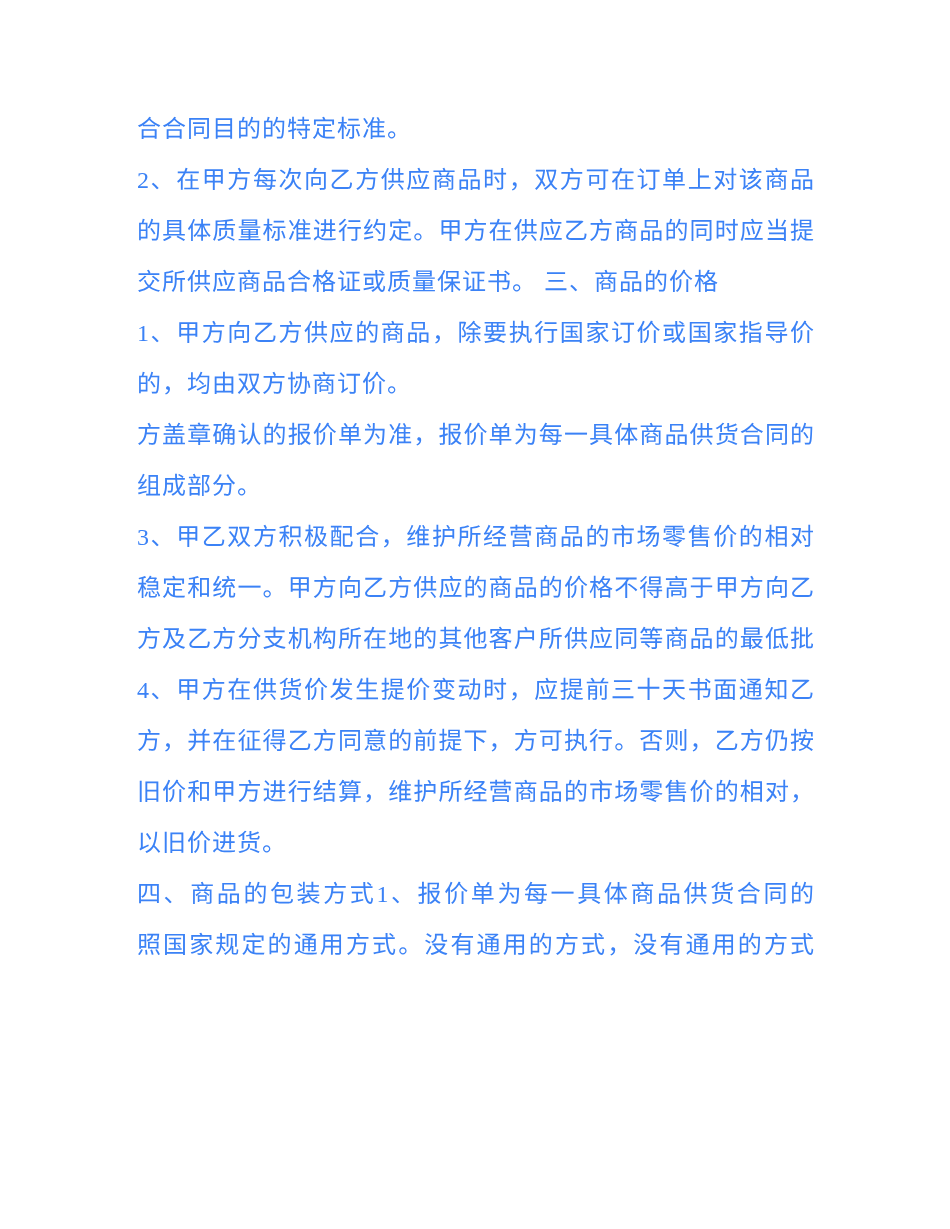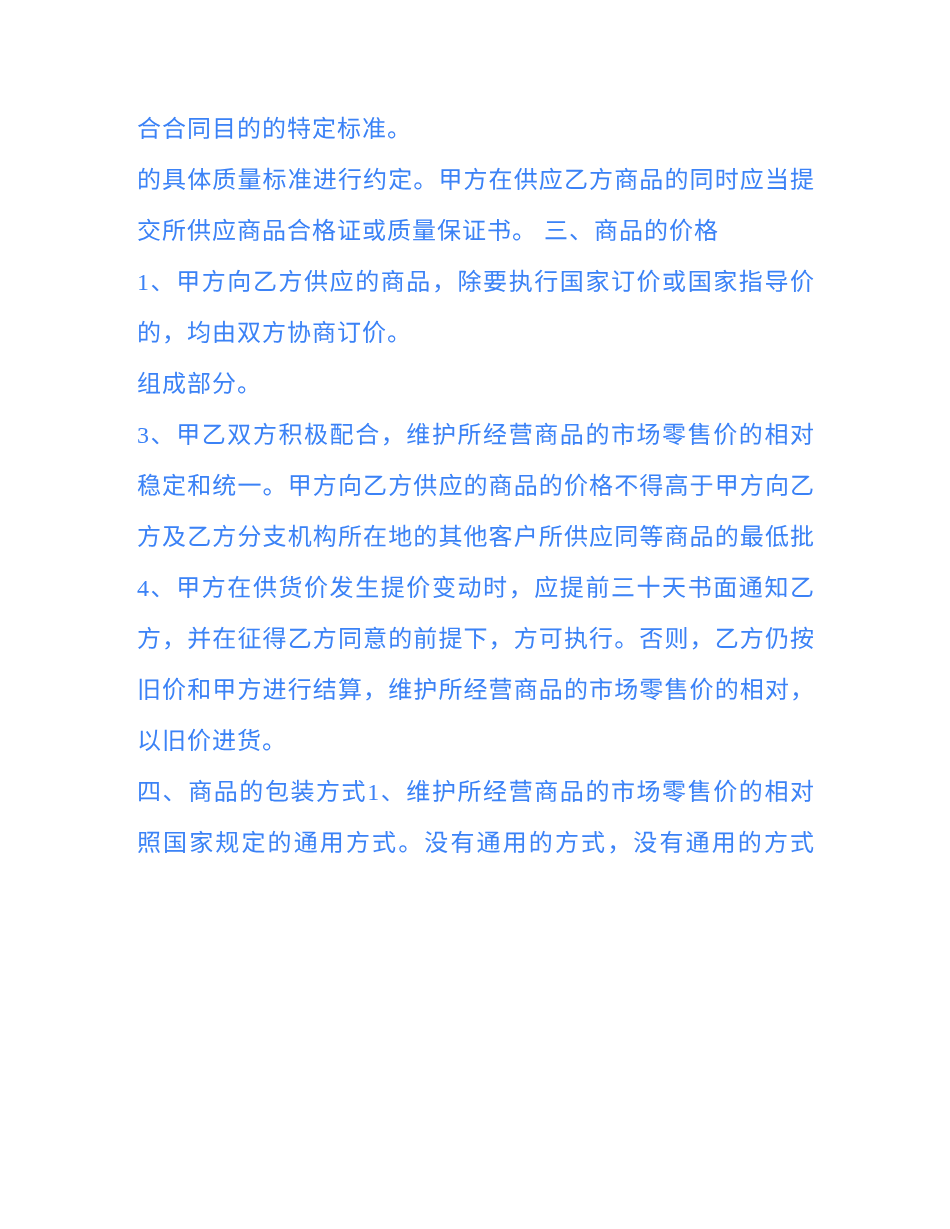--- a/index.html
+++ b/index.html
@@ -34,27 +34,29 @@
       text-align: justify;
       text-align-last: justify;
       -moz-text-align-last: justify;
     }
   </style>
 </head>
 <body>
 
 <div class="page">
   <div class="line">合合同目的的特定标准。</div>
+  <div class="line fill">2、在甲方每次向乙方供应商品时，双方可在订单上对该商品</div>
   <div class="line fill">的具体质量标准进行约定。甲方在供应乙方商品的同时应当提</div>
   <div class="line">交所供应商品合格证或质量保证书。 三、商品的价格</div>
   <div class="line fill">1、甲方向乙方供应的商品，除要执行国家订价或国家指导价</div>
   <div class="line">的，均由双方协商订价。</div>
+  <div class="line fill">方盖章确认的报价单为准，报价单为每一具体商品供货合同的</div>
   <div class="line">组成部分。</div>
   <div class="line fill">3、甲乙双方积极配合，维护所经营商品的市场零售价的相对</div>
   <div class="line fill">稳定和统一。甲方向乙方供应的商品的价格不得高于甲方向乙</div>
   <div class="line fill">方及乙方分支机构所在地的其他客户所供应同等商品的最低批</div>
   <div class="line fill">4、甲方在供货价发生提价变动时，应提前三十天书面通知乙</div>
   <div class="line fill">方，并在征得乙方同意的前提下，方可执行。否则，乙方仍按</div>
   <div class="line fill">旧价和甲方进行结算，维护所经营商品的市场零售价的相对，</div>
   <div class="line">以旧价进货。</div>
-  <div class="line fill">四、商品的包装方式1、维护所经营商品的市场零售价的相对</div>
+  <div class="line fill">四、商品的包装方式1、报价单为每一具体商品供货合同的</div>
   <div class="line fill">照国家规定的通用方式。没有通用的方式，没有通用的方式</div>
 </div>
 
 </body></html>

